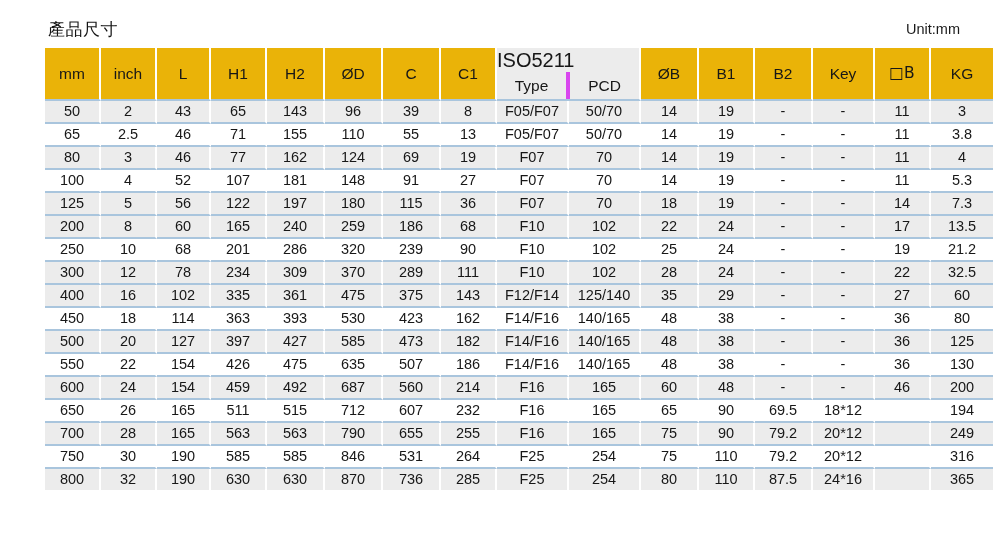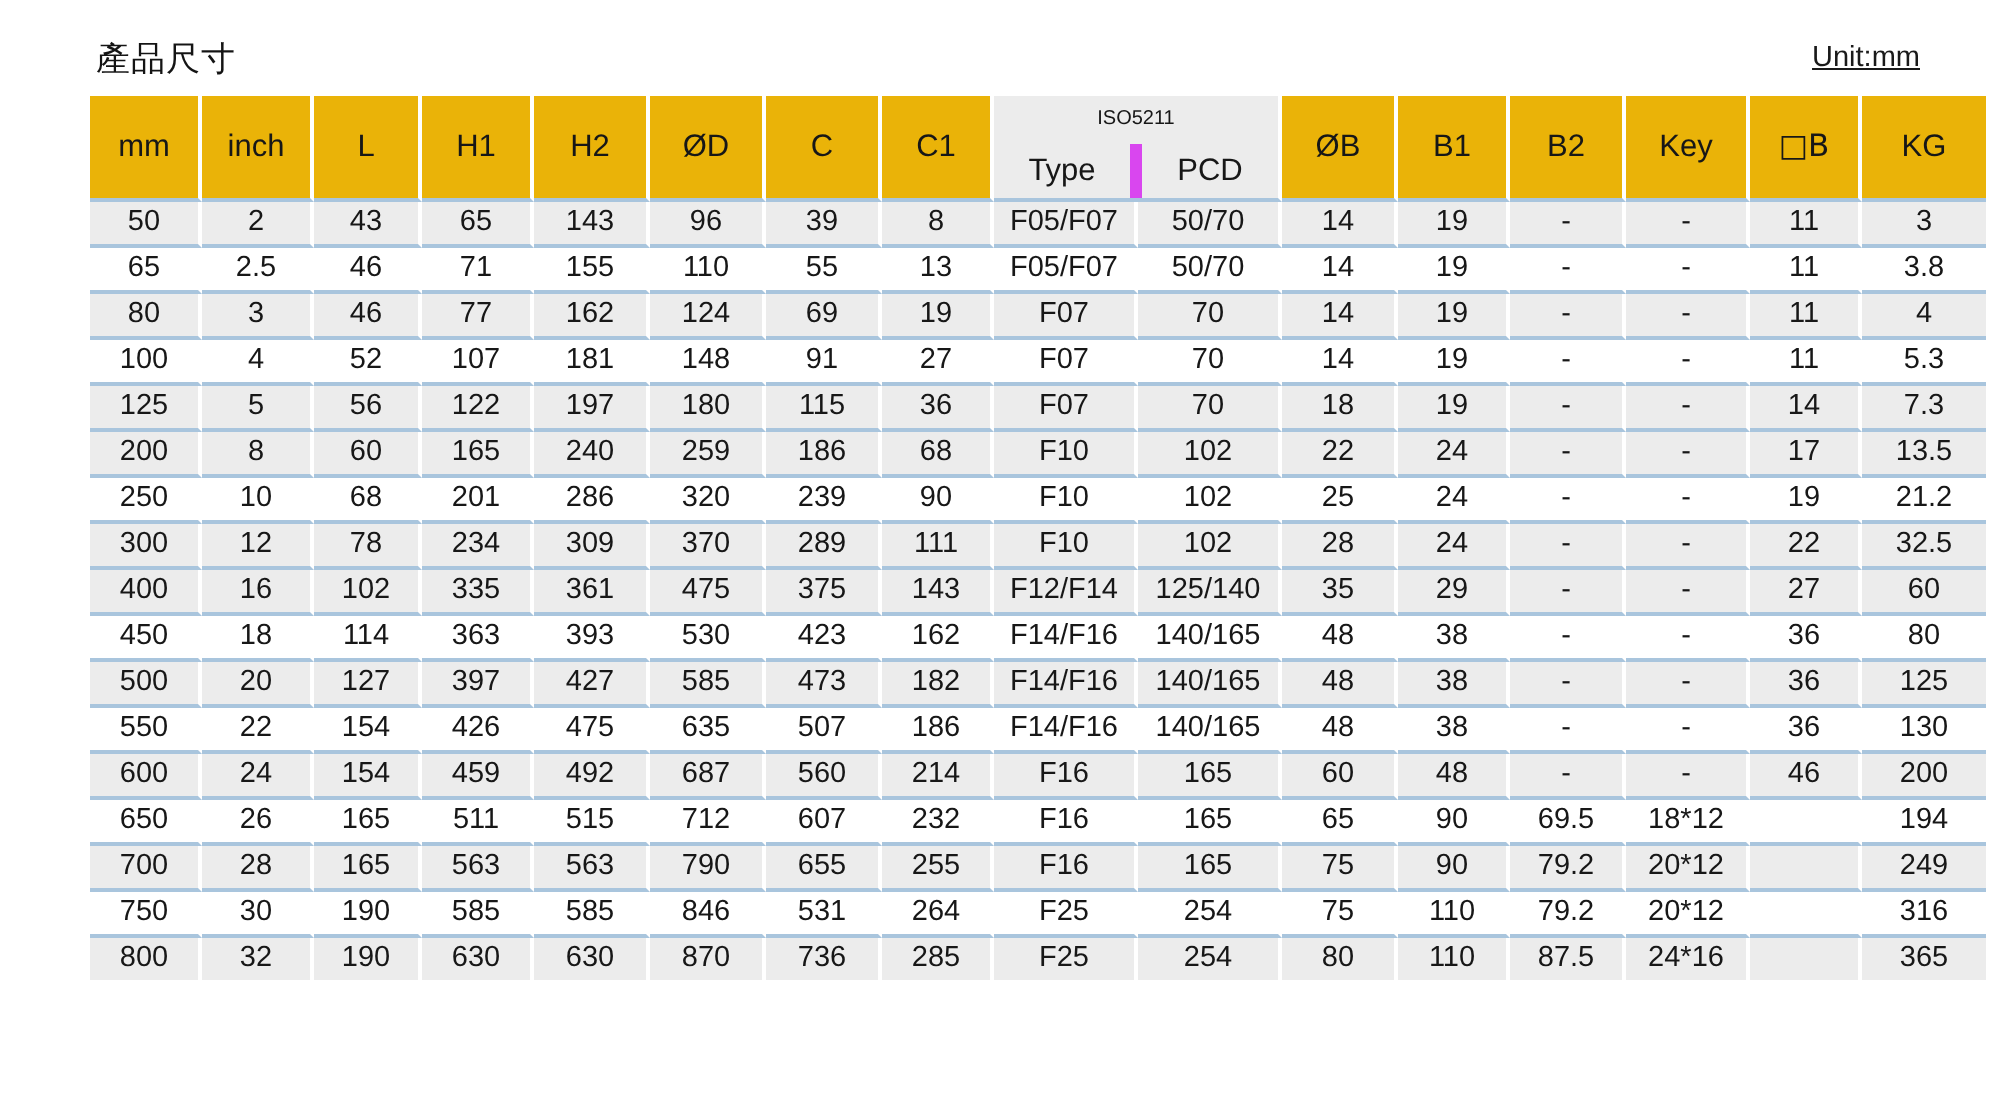--- a/index.html
+++ b/index.html
@@ -35,21 +35,20 @@
     color: #141414;
     white-space: nowrap;
   }
   .unit {
     position: absolute;
     right: 2px;
     top: 3px;
     font-size: 14.5px;
     color: #1a1a1a;
     white-space: nowrap;
-    text-decoration: underline;
   }
 
   table.spec {
     width: 917px;
     border-collapse: separate;
     border-spacing: 0;
     table-layout: fixed;
   }
 
   
@@ -77,37 +76,37 @@
   }
   .group-wrap {
     display: flex;
     flex-direction: column;
     height: 51px;
   }
   .group-top {
     background: #ececec;
     height: 24px;
     line-height: 24px;
-    font-size: 10px;
-    text-align: center;
+    font-size: 20px;
+    text-align: left;
   }
   .group-bottom {
     display: flex;
     flex: 1;
   }
   .group-bottom > div {
     flex: 1;
     background: #ececec;
     font-size: 15.5px;
     display: flex;
     align-items: center;
     justify-content: center;
   }
   .group-bottom > div:first-child {
-    border-right: 6px solid #d946ef;
+    border-right: 4px solid #d946ef;
   }
 
   
   tbody td {
     text-align: center;
     font-size: 14.5px;
     color: #171717;
     height: 21px;
     padding: 0;
     border-bottom: 2px solid #a9c5dd;

